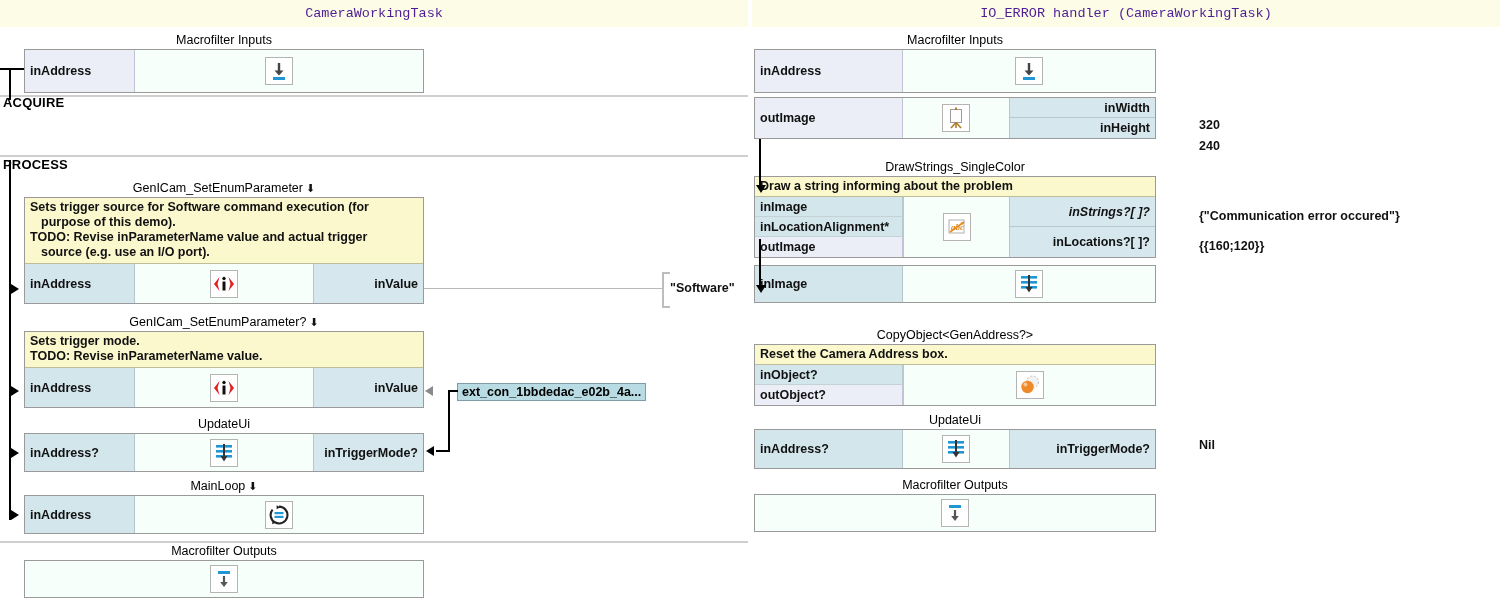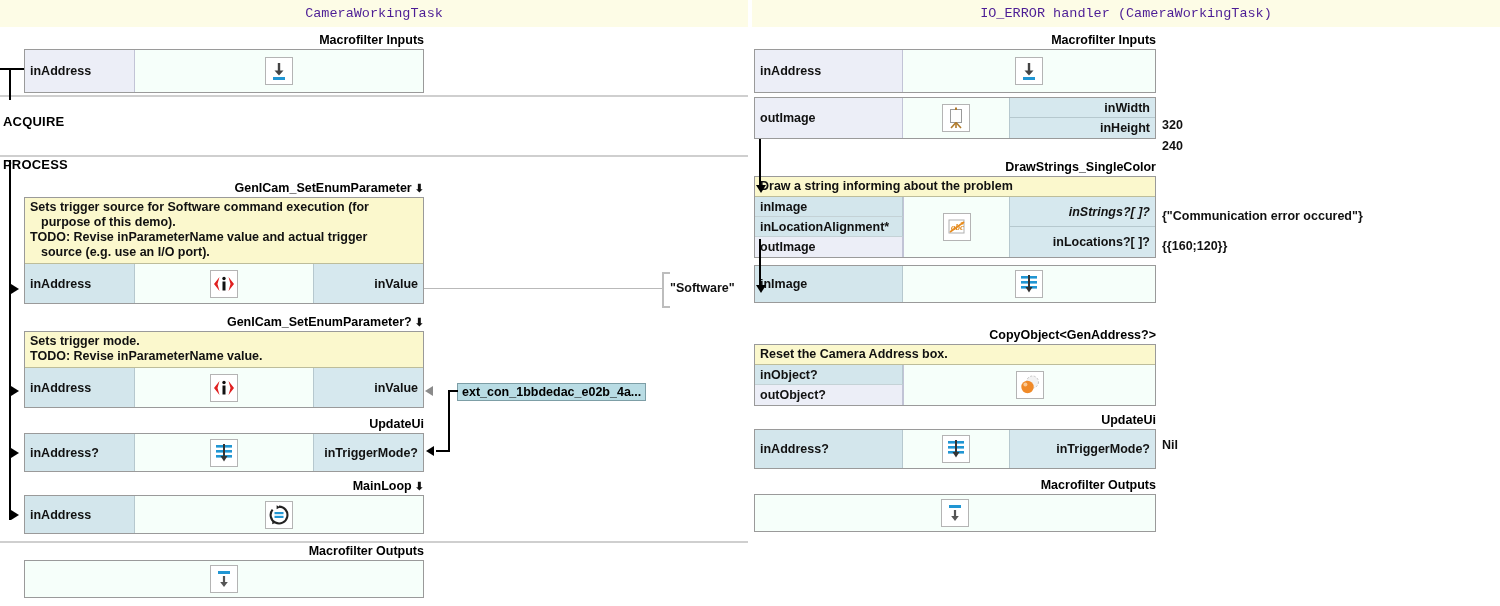--- a/index.html
+++ b/index.html
@@ -38,21 +38,21 @@
     border-top:5px solid transparent;border-bottom:5px solid transparent;
     border-right:8px solid #000;}
   .arrow-l.grey{border-right-color:#8a8a8a;}
   .arrow-d{position:absolute;width:0;height:0;
     border-left:5px solid transparent;border-right:5px solid transparent;
     border-top:8px solid #000;}
 
   
   .blk{position:absolute;}
   .blk-name{
-    text-align:right;font-weight:bold;font-size:12.5px;
+    text-align:center;font-weight:normal;font-size:12.5px;
     height:17px;line-height:17px;white-space:nowrap;
   }
   .blk-name .dl{font-size:11px;color:#111;}
   .blk-box{
     border:1px solid #9a9a9a;background:#f6fffa;
     display:flex;box-sizing:border-box;
   }
   .blk-box.stack{display:block;}
   .comment{
     background:#fbf8cd;border-bottom:1px solid #bdbd9a;
@@ -71,21 +71,21 @@
   .c-mid{background:#f6fffa;justify-content:center;}
   .c-prop{background:#d6e8ee;justify-content:flex-end;
           border-left:1px solid #b6c8ce;}
   .portstack{display:flex;flex-direction:column;}
   .portstack .cell{border-bottom:1px solid #c4d2d6;}
   .portstack .cell:last-child{border-bottom:none;}
   .propstack{display:flex;flex-direction:column;}
   .propstack .cell{border-bottom:1px solid #b6c8ce;}
   .propstack .cell:last-child{border-bottom:none;}
 
-  .value{position:absolute;font-weight:bold;font-size:12.5px;color:#111;white-space:nowrap;}
+  .value{position:absolute;font-weight:bold;font-size:12.5px;color:#111;white-space:nowrap;margin-left:37px;}
 
   
   .ibox{width:28px;height:28px;border:1px solid #b4b4b4;background:#fff;
         display:flex;align-items:center;justify-content:center;box-sizing:border-box;}
 
   
   .wire{position:absolute;background:#000;}
   .wire.grey{background:#b9b9b9;}
   .extcon{
     position:absolute;background:#b9dce4;border:1px solid #7d9ea6;
@@ -114,21 +114,21 @@
               <path d="M11 3 L11 12" stroke="#444" stroke-width="2.4" fill="none"></path>
               <path d="M6.5 10.5 L11 15.5 L15.5 10.5 Z" fill="#444"></path>
               <rect x="5" y="17" width="12" height="3" fill="#2196d3"></rect>
             </svg>
           </span>
         </div>
       </div>
     </div>
 
     <div class="sect-rule" style="left:0;top:95px;width:748px;"></div>
-    <div class="sect-label" style="left:3px;top:114px;">ACQUIRE</div>
+    <div class="sect-label" style="left:3px;top:95px;">ACQUIRE</div>
 
     <div class="sect-rule" style="left:0;top:155px;width:748px;"></div>
     <div class="sect-label" style="left:3px;top:157px;">PROCESS</div>
 
     <div class="sect-rule" style="left:0;top:541px;width:748px;"></div>
 
     <div class="spine" style="left:9px;top:68px;height:32px;"></div>
     <div class="spine" style="left:9px;top:160px;height:360px;"></div>
 
     <div class="blk" style="left:24px;top:180px;width:400px;">

